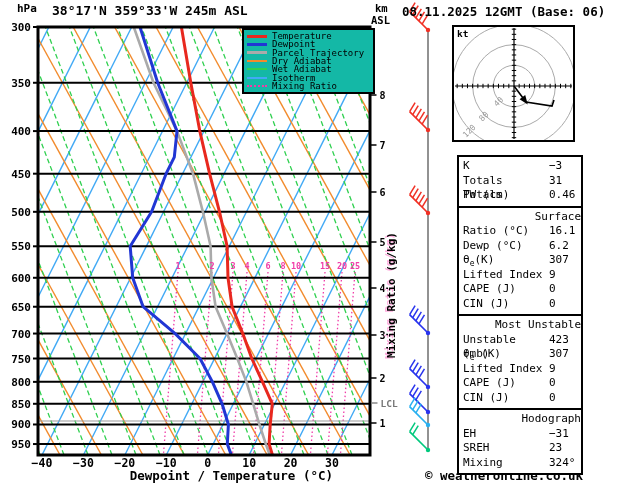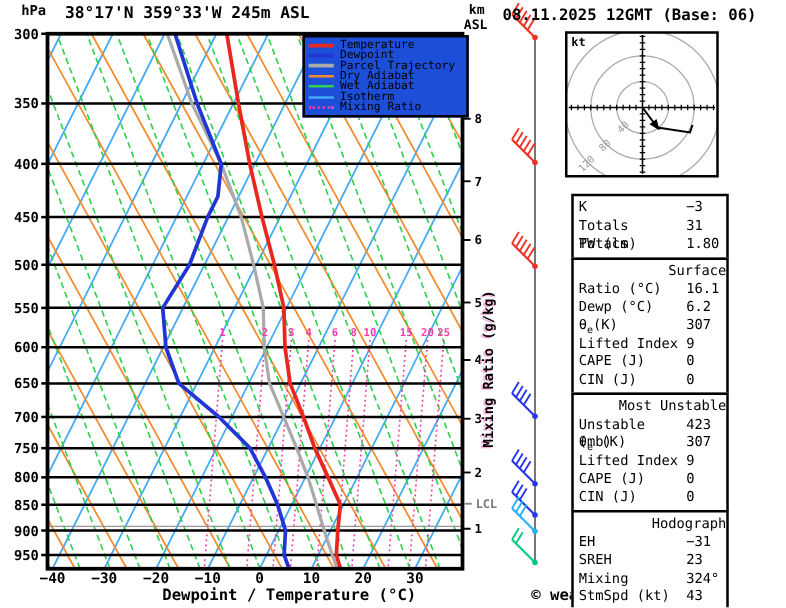--- a/index.html
+++ b/index.html
@@ -5,21 +5,21 @@
   html,body{margin:0;padding:0;}
   body{font-family:"DejaVu Sans Mono",monospace;background:#fff;}
   #stage{position:relative;width:629px;height:486px;background:#fff;overflow:hidden;}
   .abs{position:absolute;white-space:nowrap;}
   .b{font-weight:bold;text-align:right;}
   #hpa-unit{left:17px;top:2px;font-size:11px;}
   #station-title{left:52px;top:3px;font-size:13px;letter-spacing:0;}
   #km-unit{left:375px;top:2px;font-size:10.5px;}
   #asl-unit{left:371px;top:14px;font-size:10.5px;}
   #run-datetime{left:402px;top:4px;font-size:12.5px;}
-  #legend{position:absolute;left:242px;top:28px;width:126px;background:#1d4ed8;border:2px solid #000;padding:2px 0 2px 3px;z-index:5;}
+  #legend{position:absolute;left:242px;top:28px;width:126px;background:#14b8a6;border:2px solid #000;padding:2px 0 2px 3px;z-index:5;}
   .lgrow{display:flex;align-items:center;height:8.3px;}
   .lgswatch{width:20px;flex:none;margin-right:5px;}
   .lgtext{font-size:9px;line-height:8px;}
   #mix-axis-label{left:391px;top:295px;transform:translate(-50%,-50%) rotate(-90deg);font-size:11px;font-weight:bold;color:#000;text-shadow:-1px -2px 0 #ffaede;}
   #x-axis-label{left:103px;top:468px;width:230px;font-size:12.5px;}
   #panel{position:absolute;left:457px;top:155px;width:126px;z-index:5;font-size:11px;}
   .sec{border:2px solid #000;background:#fff;margin-top:-2px;padding:2px 0 3px 4px;}
   .sec:first-child{margin-top:0;}
   .sectitle{text-align:right;height:14.5px;line-height:14.5px;}
   .trow{display:flex;height:14.5px;line-height:14.5px;}
@@ -388,21 +388,21 @@
         <div class="trow">
           <span class="tlbl">K</span>
           <span class="tval">−3</span>
         </div>
         <div class="trow">
           <span class="tlbl">Totals Totals</span>
           <span class="tval">31</span>
         </div>
         <div class="trow">
           <span class="tlbl">PW (cm)</span>
-          <span class="tval">1.80</span>
+          <span class="tval">0.46</span>
         </div>
       </div>
       <div class="sec">
         <div class="sectitle">Surface</div>
         <div class="trow">
           <span class="tlbl">Ratio (°C)</span>
           <span class="tval">16.1</span>
         </div>
         <div class="trow">
           <span class="tlbl">Dewp (°C)</span>
@@ -454,21 +454,17 @@
           <span class="tlbl">EH</span>
           <span class="tval">−31</span>
         </div>
         <div class="trow">
           <span class="tlbl">SREH</span>
           <span class="tval">23</span>
         </div>
         <div class="trow">
           <span class="tlbl">Mixing</span>
           <span class="tval">324°</span>
-        </div>
-        <div class="trow">
-          <span class="tlbl">StmSpd (kt)</span>
-          <span class="tval">43</span>
         </div>
       </div>
     </div>
   <div class="abs b" id="copyright">© weatheronline.co.uk</div>
 </div>
 
 </body></html>

